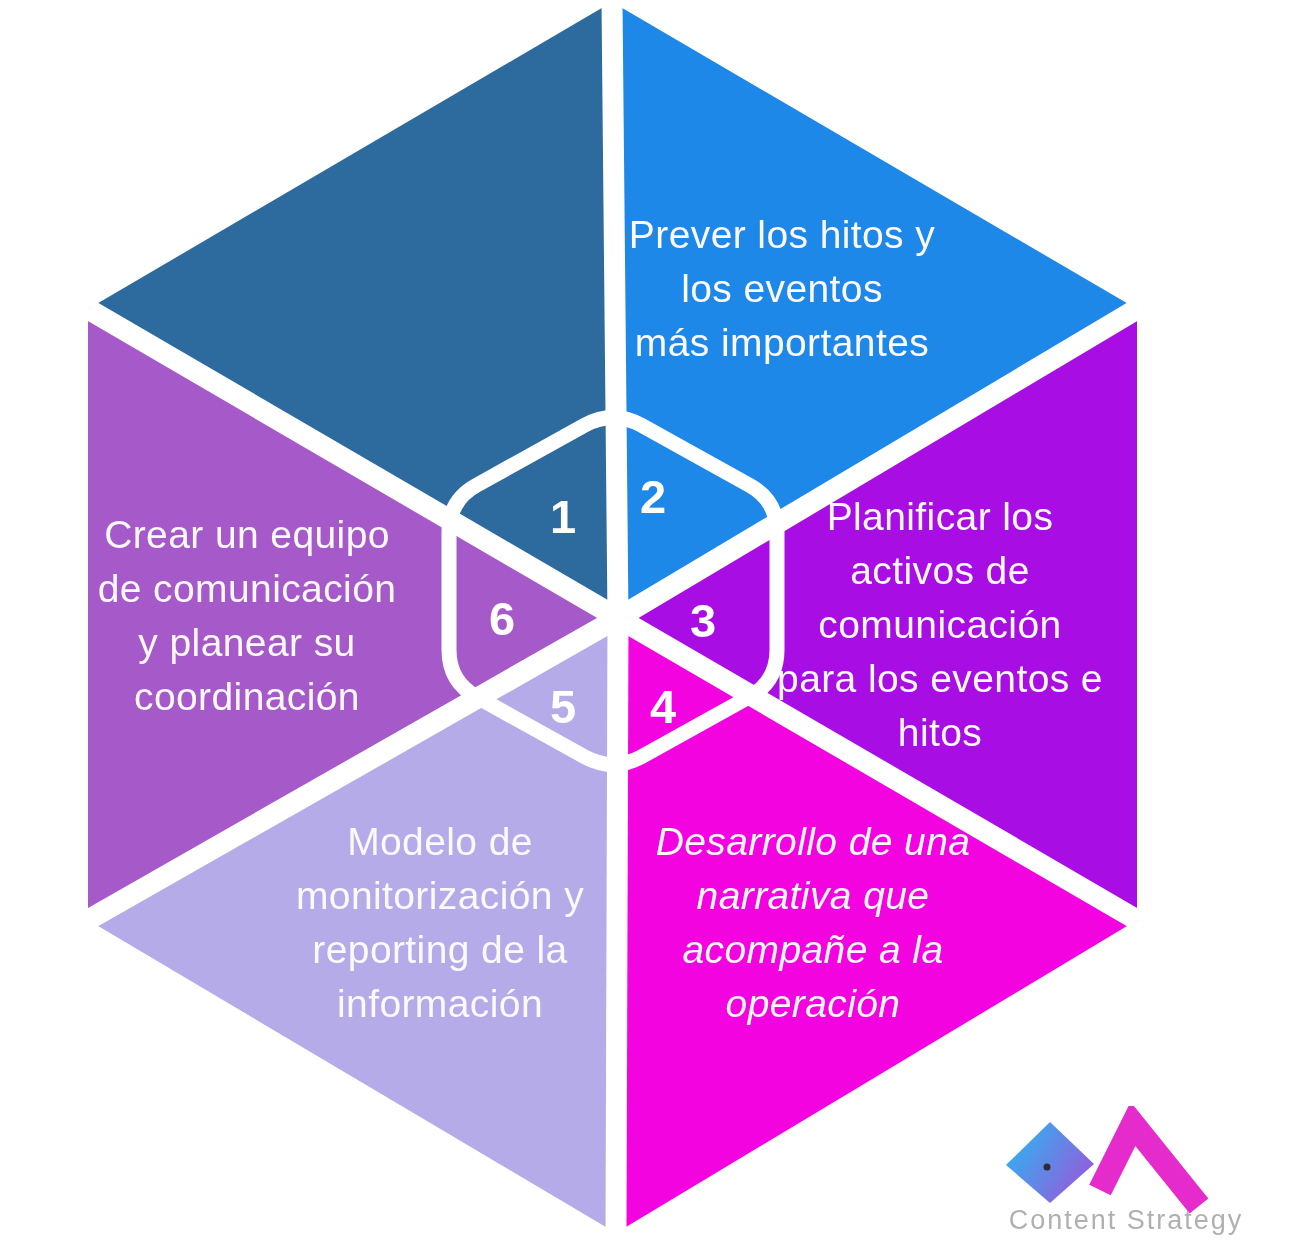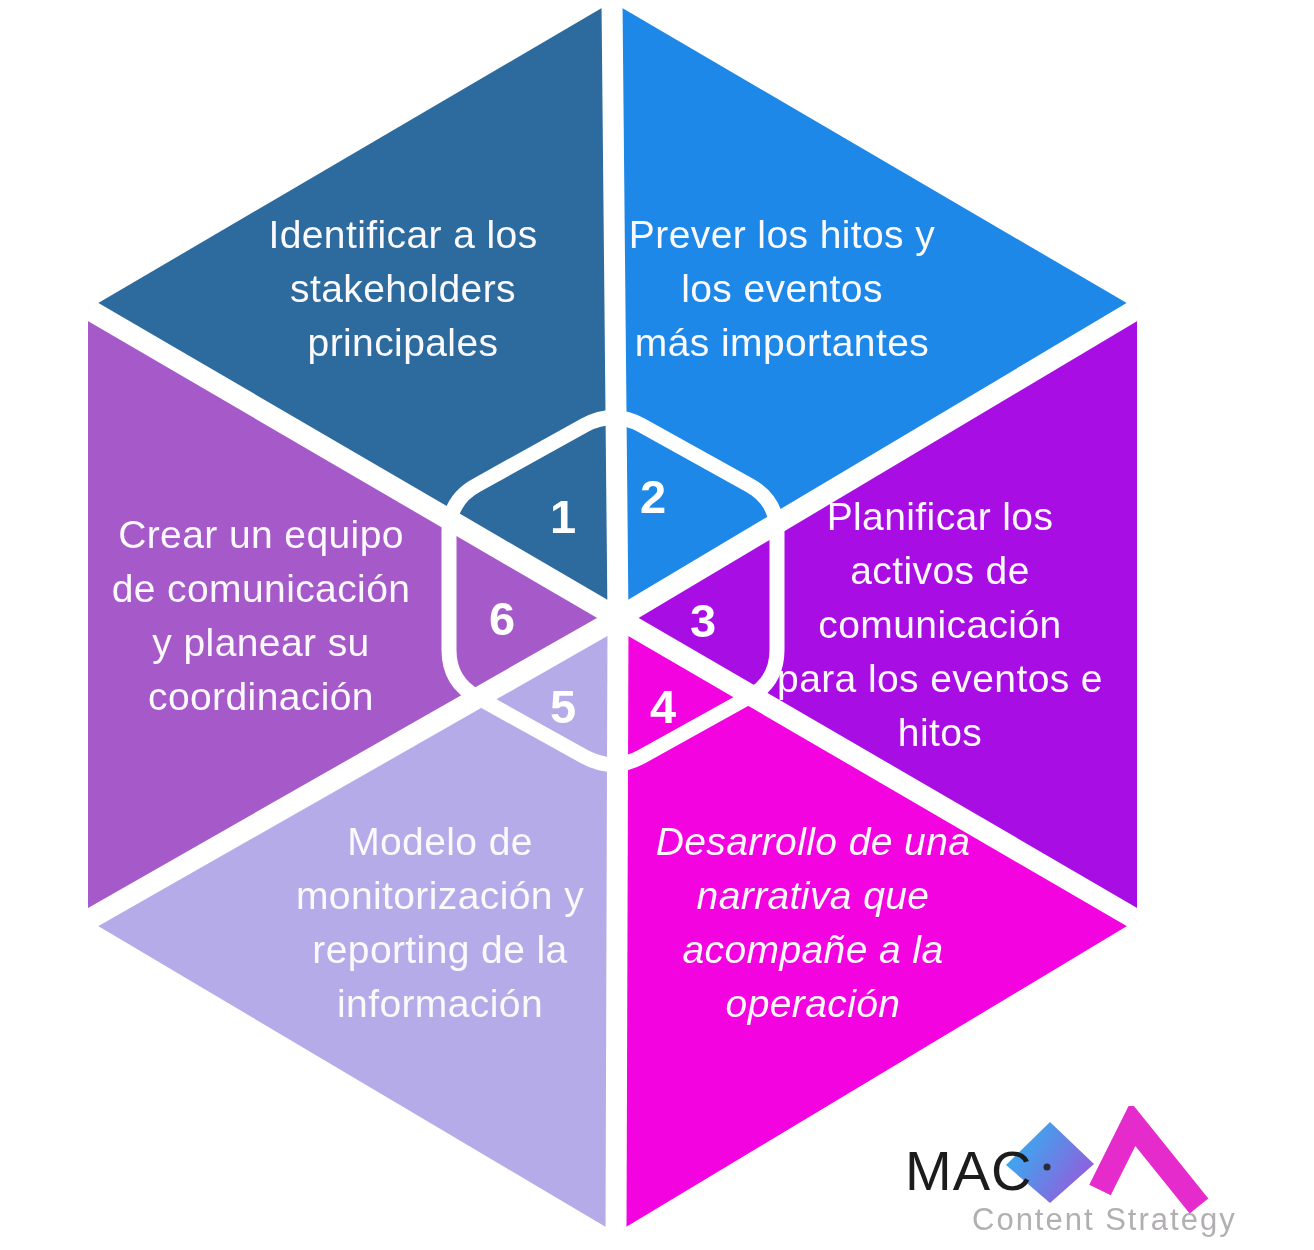--- a/index.html
+++ b/index.html
@@ -19,22 +19,22 @@
   }
   .logo{position:absolute;left:888px;top:1106px;width:426px;height:144px;z-index:5;}
   .logo svg{position:absolute;left:0;top:0;}
   .brand{
     position:absolute;top:37px;font-size:56px;line-height:56px;font-weight:200;
     color:#1C1C1C;letter-spacing:1px;white-space:nowrap;
   }
   .brand-left{left:17px;}
   .brand-right{left:202px;}
   .tagline{
-    position:absolute;left:84px;top:99px;width:260px;text-align:center;
-    font-size:31px;line-height:30px;color:#B2AFB2;letter-spacing:2px;white-space:nowrap;
+    position:absolute;left:108px;top:99px;width:260px;text-align:center;
+    font-size:27px;line-height:30px;color:#B2AFB2;letter-spacing:2px;white-space:nowrap;
   }
 </style>
 </head>
 <body>
 
 <div class="stage">
 
   <svg class="diagram" width="1314" height="1250" viewBox="0 0 1314 1250">
 
     <polygon points="618,618 612,2 88,309" fill="#2D6B9E"></polygon>
@@ -51,40 +51,37 @@
       <line x1="618" y1="618" x2="616" y2="1233"></line>
       <line x1="618" y1="618" x2="88" y2="920"></line>
       <line x1="618" y1="618" x2="88" y2="309"></line>
     </g>
 
     <path d="M 641 425 L 749 485 Q 777 500 777 532 L 777 650 Q 777 682 749 697
              L 641 757 Q 613 772 585 757 L 477 697 Q 449 682 449 650
              L 449 532 Q 449 500 477 485 L 585 425 Q 613 410 641 425 Z" fill="none" stroke="#FFFFFF" stroke-width="15"></path>
   </svg>
 
-  <div class="label" style="left:403px;top:289px;width:420px;">Identificar a los
-stakeholders
-principales</div>
   <div class="label" style="left:782px;top:289px;width:420px;">Prever los hitos y
 los eventos
 más importantes</div>
   <div class="label" style="left:940px;top:625px;width:420px;">Planificar los
 activos de
 comunicación
 para los eventos e
 hitos</div>
   <div class="label" style="left:813px;top:923px;width:420px;font-style:italic;">Desarrollo de una
 narrativa que
 acompañe a la
 operación</div>
   <div class="label" style="left:440px;top:923px;width:420px;text-align:center;">Modelo de
 monitorización y
 reporting de la
 información</div>
-  <div class="label" style="left:261px;top:616px;width:420px;">Crear un equipo
+  <div class="label" style="left:247px;top:616px;width:420px;">Crear un equipo
 de comunicación
 y planear su
 coordinación</div>
 
   <div class="num" style="left:563px;top:516px;">1</div>
   <div class="num" style="left:653px;top:496px;">2</div>
   <div class="num" style="left:703px;top:620px;">3</div>
   <div class="num" style="left:663px;top:706px;">4</div>
   <div class="num" style="left:563px;top:706px;">5</div>
   <div class="num" style="left:502px;top:618px;">6</div>
@@ -94,17 +91,16 @@
       <defs>
         <linearGradient id="diamondGrad" x1="0" y1="0.2" x2="1" y2="0.8">
           <stop offset="0" stop-color="#2CB5F2"></stop>
           <stop offset="1" stop-color="#9C55DA"></stop>
         </linearGradient>
       </defs>
       <polygon points="162,16 206,58 162,97 118,59" fill="url(#diamondGrad)"></polygon>
       <polyline points="212,84 245,18 311,100" fill="none" stroke-width="24" stroke-linejoin="miter" stroke-linecap="butt" stroke="#E62BCD"></polyline>
       <circle cx="159" cy="61" r="3.5" fill="#2B2B36"></circle>
     </svg>
-    <span class="brand brand-left">MAC</span>
     <div class="tagline">Content Strategy</div>
   </div>
 
 </div>
 
 </body></html>

